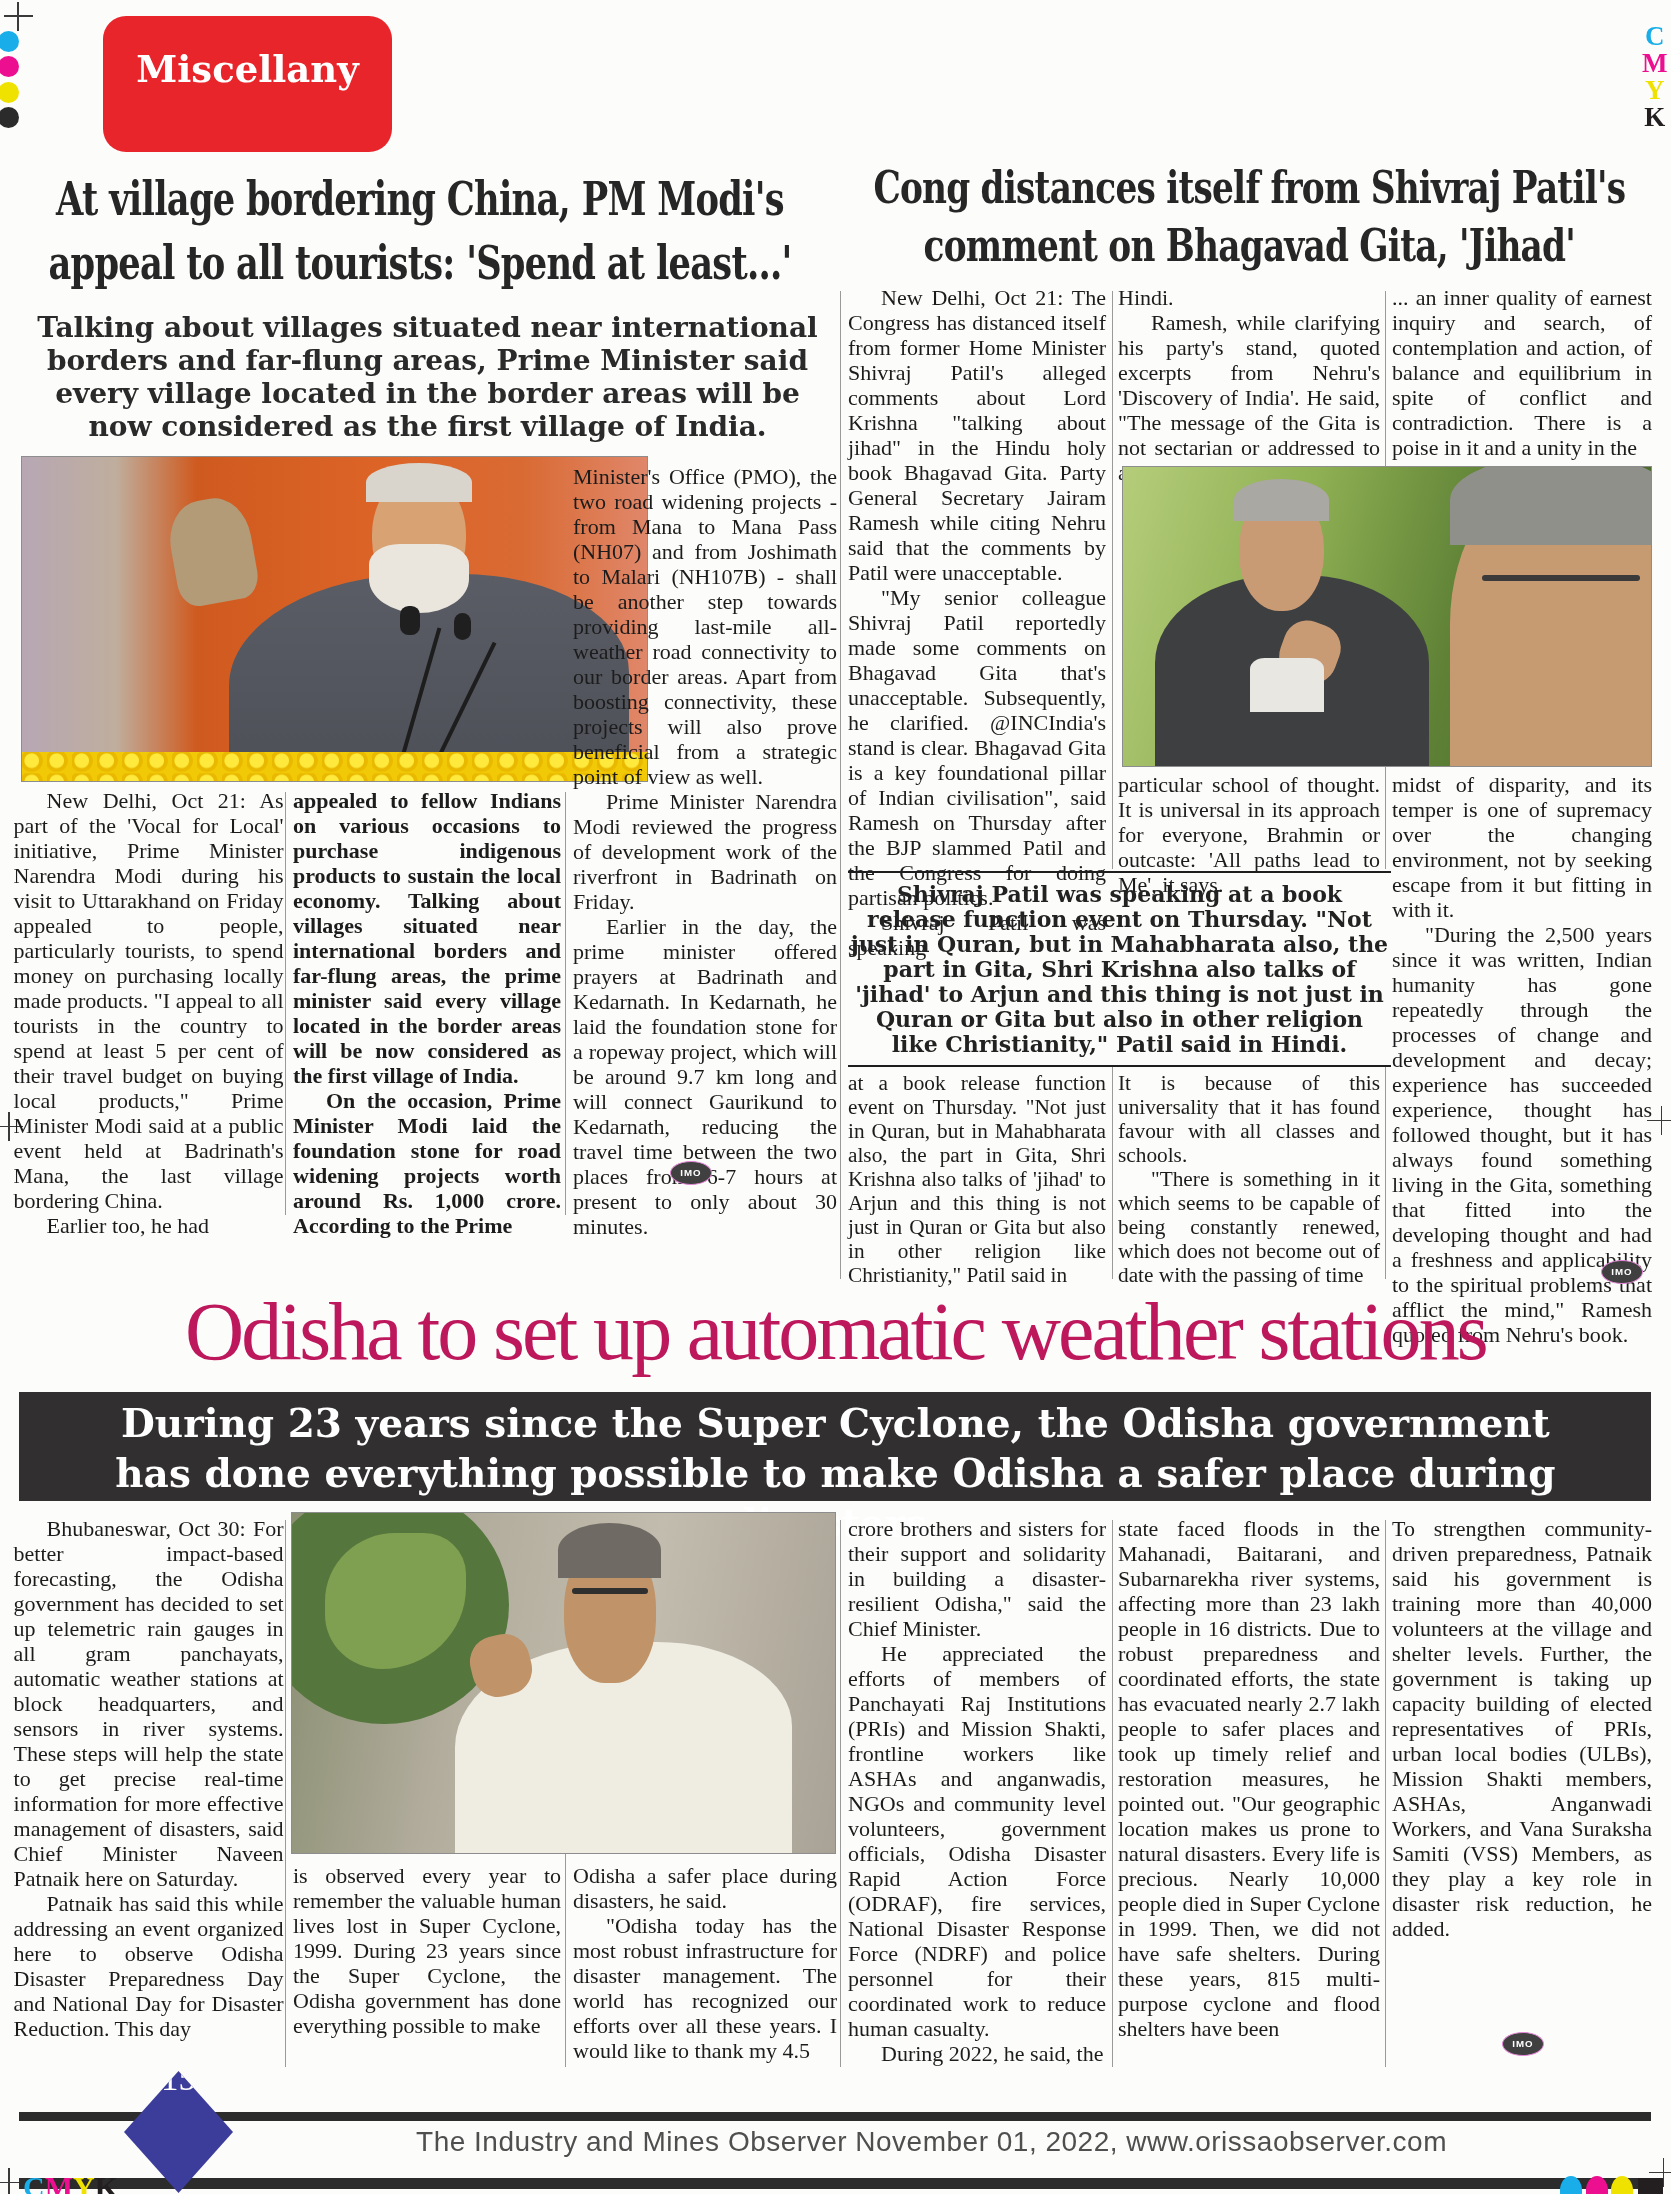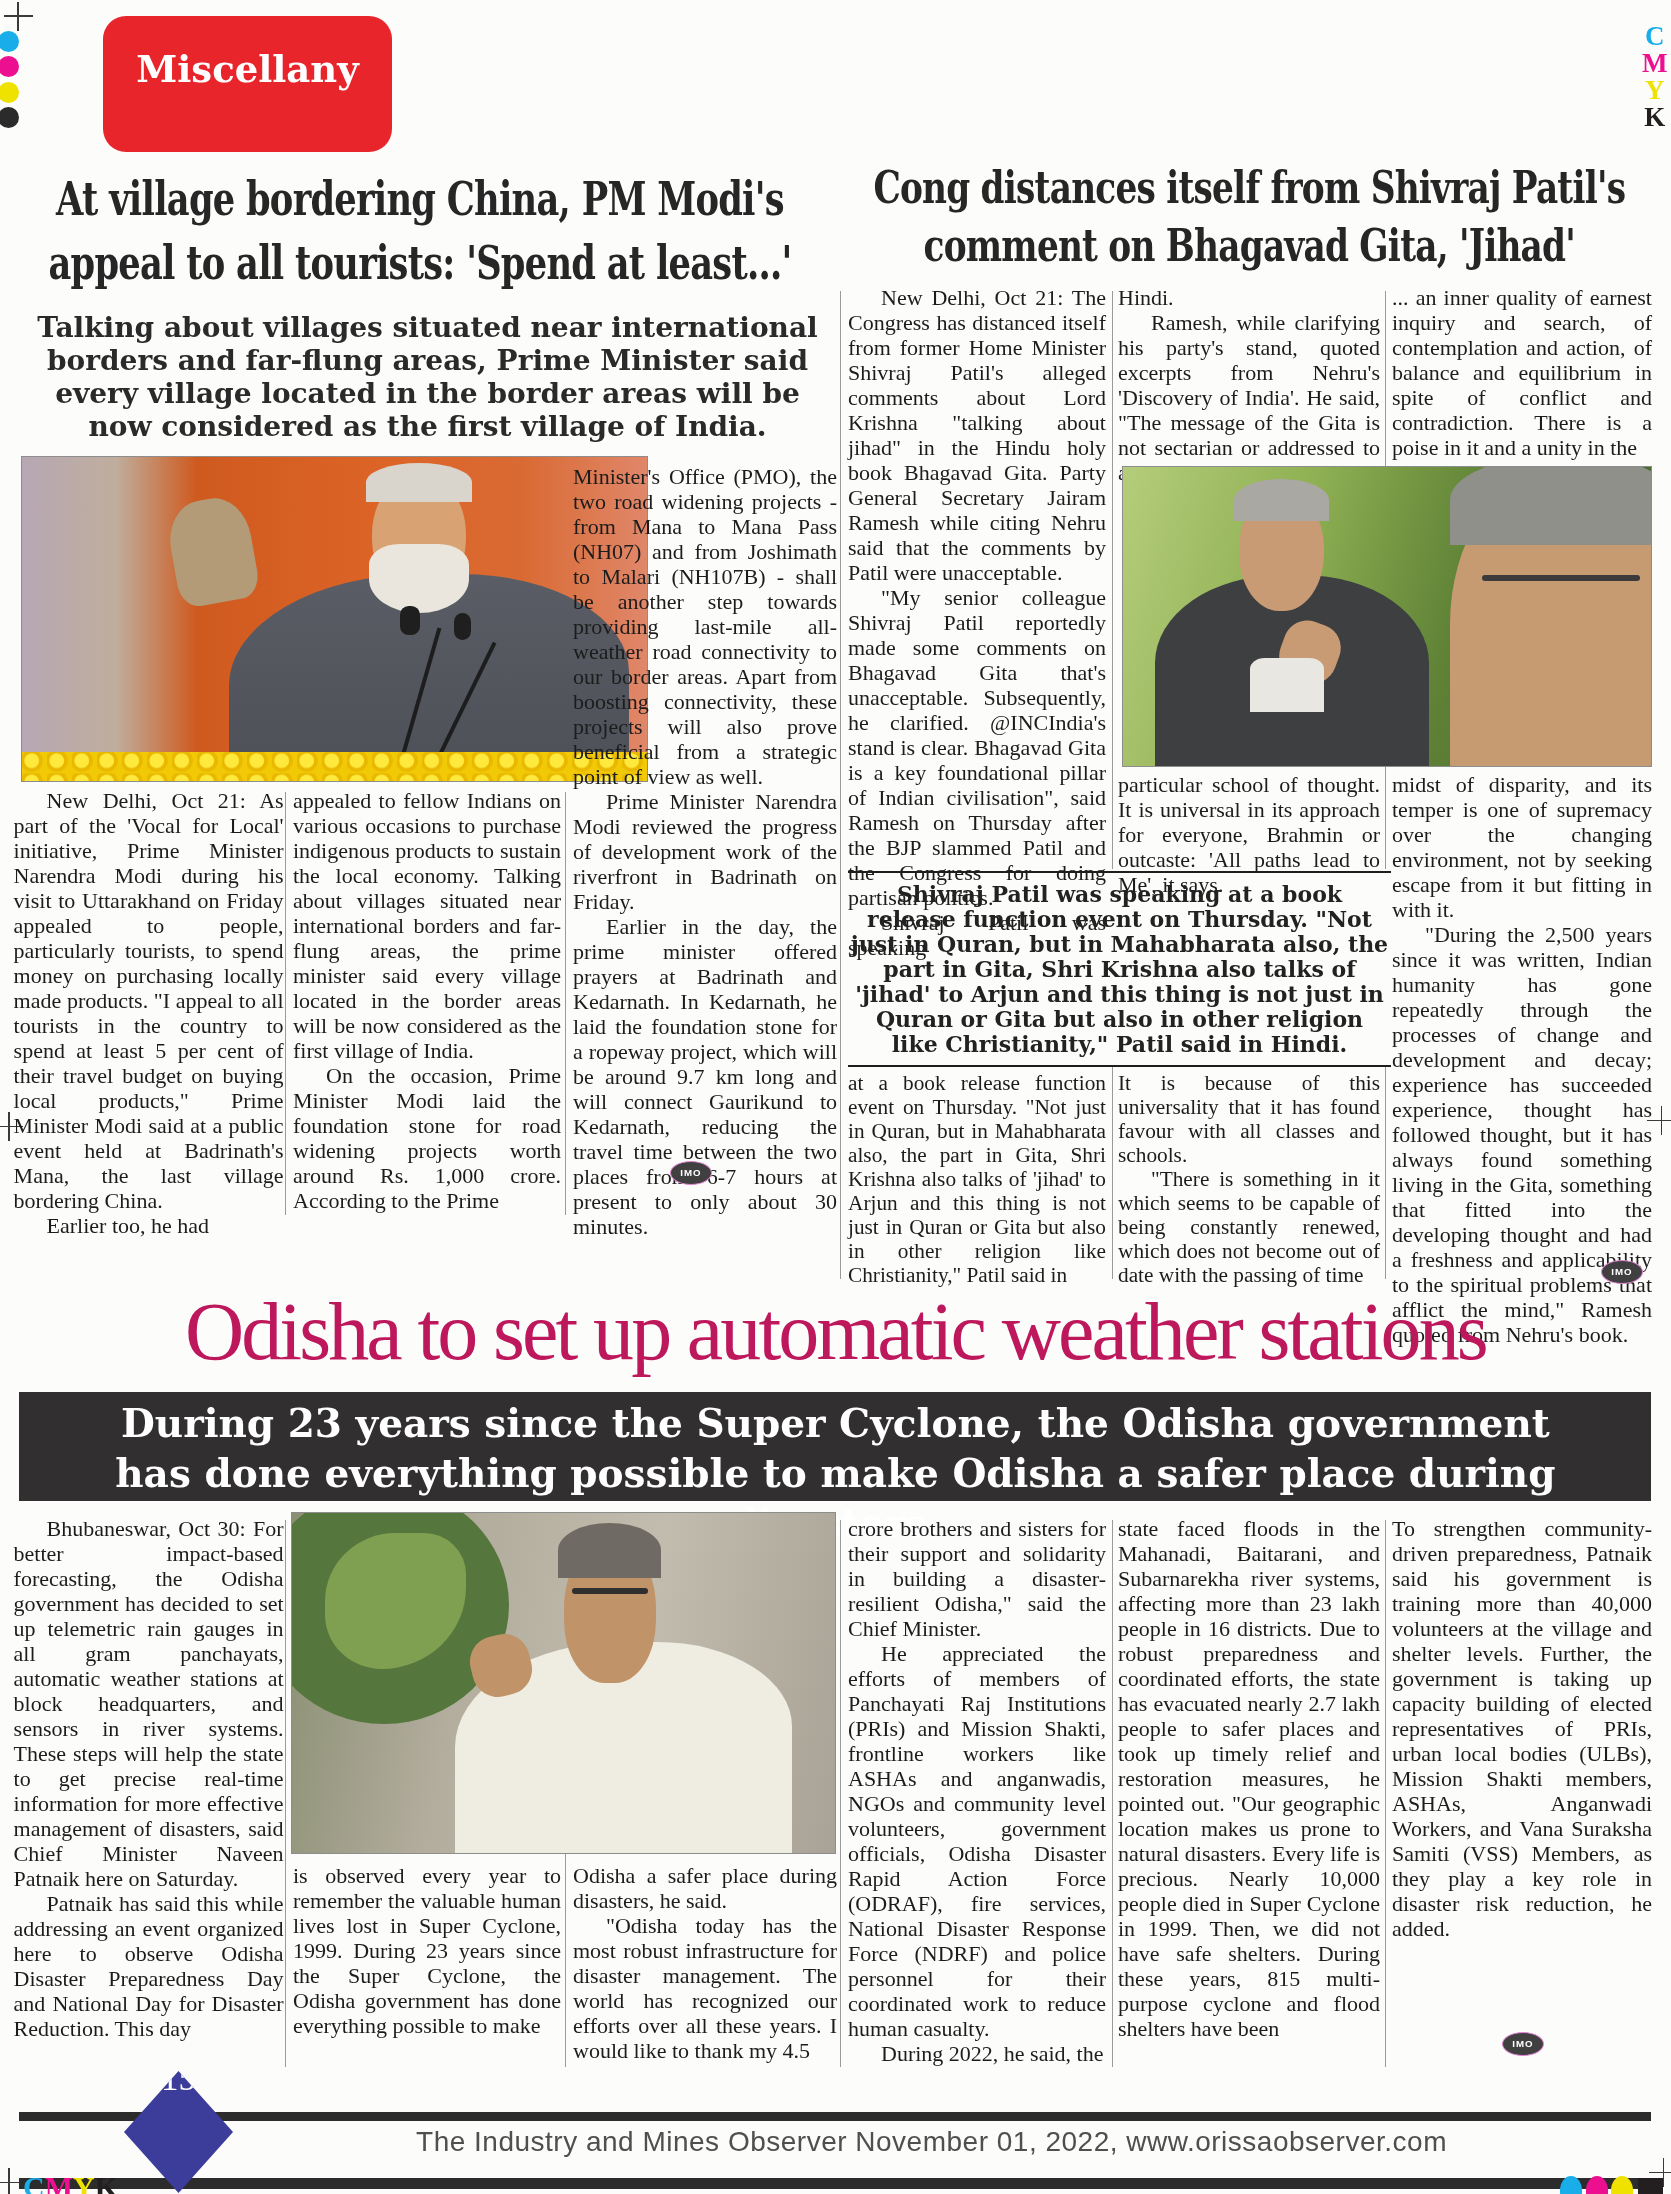--- a/index.html
+++ b/index.html
@@ -100,21 +100,21 @@
   <div style="left:69%;top:48%;width:17.5px;height:27px;background:#1f1f1f;border-radius:8.7px;"></div>
   <div style="left:0;bottom:0;width:100%;height:9%;background:#f2c906;
        background-image:radial-gradient(circle at 9.7px 8.7px,#ffe93d 0 6.8px,#e8b900 7.8px 10.7px,transparent 11.6px);
        background-size:25px 21.3px;"></div>
 </div>
 
 <div class="col" style="left:13.6px;top:788px;width:270px;">
     <p>New Delhi, Oct 21: As part of the 'Vocal for Local' initiative, Prime Minister Narendra Modi during his visit to Uttarakhand on Friday appealed to people, particularly tourists, to spend money on purchasing locally made products. "I appeal to all tourists in the country to spend at least 5 per cent of their travel budget on buying local products," Prime Minister Modi said at a public event held at Badrinath's Mana, the last village bordering China.</p>
     <p>Earlier too, he had</p>
   </div>
-<div class="col cont" style="left:293px;top:788px;width:268px;">
+<div class="col cont" style="left:293px;top:788px;width:268px;font-weight:bold;">
     <p>appealed to fellow Indians on various occasions to purchase indigenous products to sustain the local economy. Talking about villages situated near international borders and far-flung areas, the prime minister said every village located in the border areas will be now considered as the first village of India.</p>
     <p>On the occasion, Prime Minister Modi laid the foundation stone for road widening projects worth around Rs. 1,000 crore. According to the Prime</p>
   </div>
 <div class="col cont" style="left:573px;top:464px;width:264px;">
     <p>Minister's Office (PMO), the two road widening projects - from Mana to Mana Pass (NH07) and from Joshimath to Malari (NH107B) - shall be another step towards providing last-mile all-weather road connectivity to our border areas. Apart from boosting connectivity, these projects will also prove beneficial from a strategic point of view as well.</p>
     <p>Prime Minister Narendra Modi reviewed the progress of development work of the riverfront in Badrinath on Friday.</p>
     <p>Earlier in the day, the prime minister offered prayers at Badrinath and Kedarnath. In Kedarnath, he laid the foundation stone for a ropeway project, which will be around 9.7 km long and will connect Gaurikund to Kedarnath, reducing the travel time between the two places from 6-7 hours at present to only about 30 minutes.</p>
   </div>
 <div class="badge" style="left:670px;top:1161px;">IMO</div>
 

